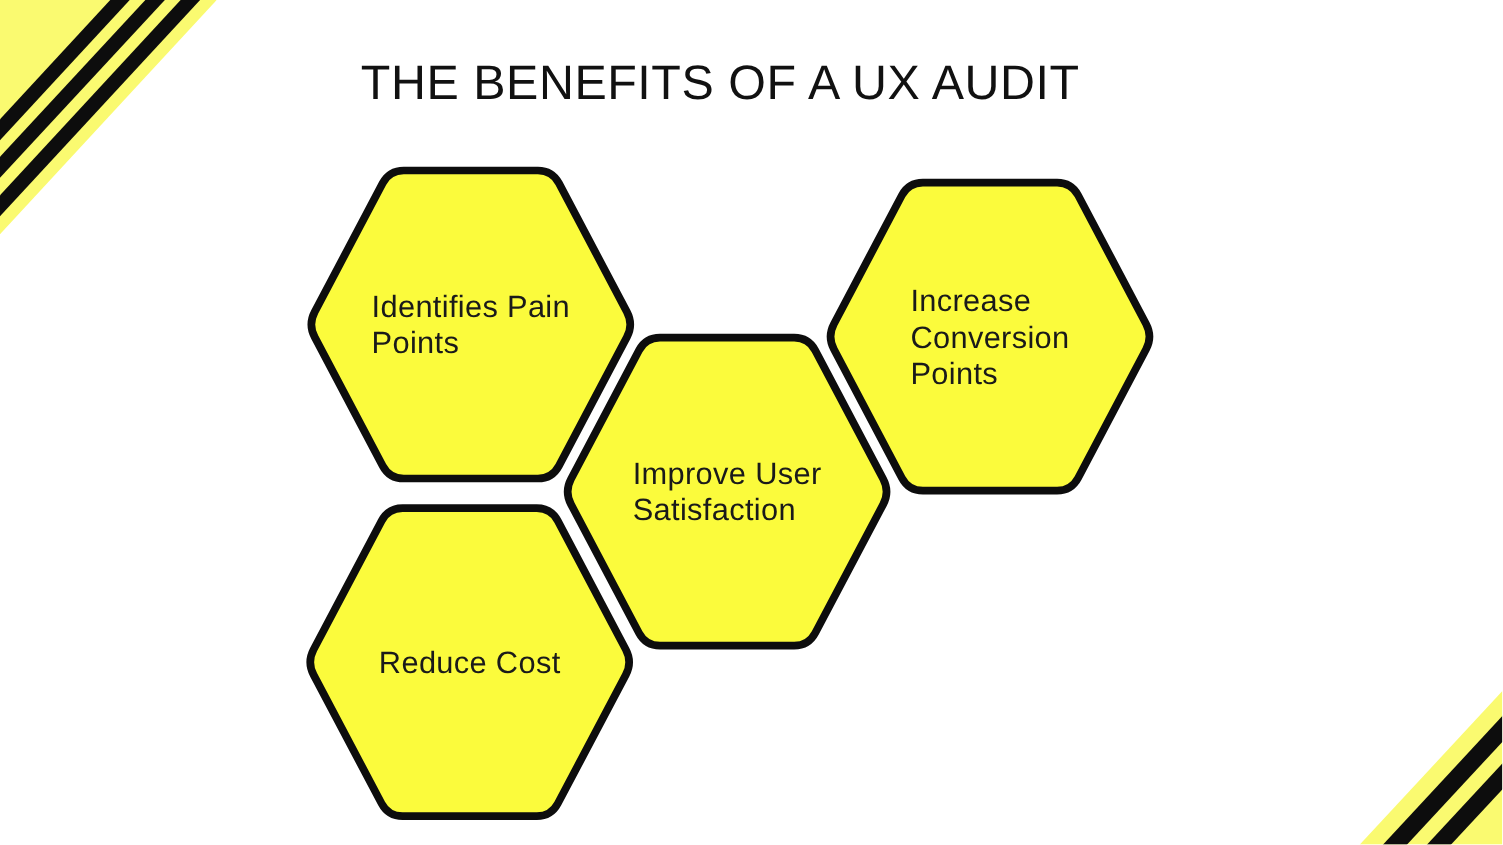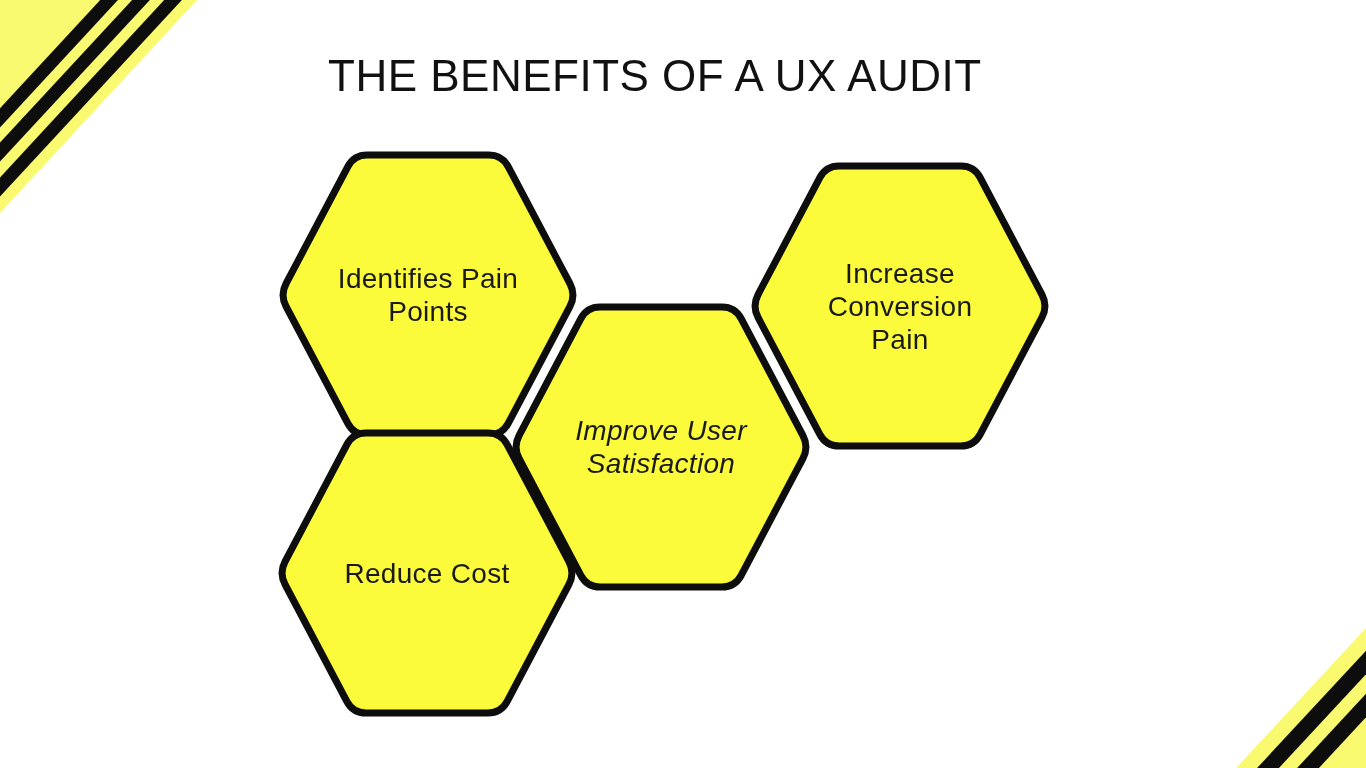--- a/index.html
+++ b/index.html
@@ -25,28 +25,28 @@
   .corner-tl .stripe{stroke-width:13;}
   .corner-br .stripe{stroke-width:16;}
   .hex{position:absolute; width:296px; height:280px;}
   .hex svg{position:absolute; left:0; top:0; overflow:visible;}
   .hex-path{
     fill:var(--hex-fill); stroke:var(--hex-stroke);
     stroke-width:7; stroke-linejoin:round;
   }
   .hex-label{
     position:absolute; inset:0; display:flex;
-    align-items:center; justify-content:center; text-align:center;
+    align-items:center; justify-content:center; 
     font-size:28px; line-height:33px; letter-spacing:0.3px;
     color:var(--label-color); white-space:pre-line;
   }
   .hex1{left:280px; top:155px;}
   .hex2{left:752px; top:166px;}
-  .hex3{left:513px; top:307px;font-style:italic;}
-  .hex4{left:279px; top:433px;}
+  .hex3{left:513px; top:307px;}
+  .hex4{left:279px; top:462px;}
 </style>
 </head>
 <body>
 
 <div class="canvas">
 
   <svg class="corner-tl" width="200" height="216" viewBox="0 0 200 216">
     <defs>
         <clipPath id="clipTL">
           <path d="M0 0 L197 0 L0 213 Z"></path>
@@ -69,21 +69,21 @@
     <div class="hex-label">Identifies Pain
 Points</div>
   </div>
 
   <div class="hex hex2">
     <svg width="296" height="280" viewBox="0 0 296 280">
       <path class="hex-path" d="M67.9 11.5 Q74 0 87.0 0.0 L209.0 0.0 Q222 0 228.1 11.5 L289.9 128.5 Q296 140 289.9 151.5 L228.1 268.5 Q222 280 209.0 280.0 L87.0 280.0 Q74 280 67.9 268.5 L6.1 151.5 Q0 140 6.1 128.5 Z"></path>
     </svg>
     <div class="hex-label">Increase
 Conversion
-Pain</div>
+Points</div>
   </div>
 
   <div class="hex hex3">
     <svg width="296" height="280" viewBox="0 0 296 280">
       <path class="hex-path" d="M67.9 11.5 Q74 0 87.0 0.0 L209.0 0.0 Q222 0 228.1 11.5 L289.9 128.5 Q296 140 289.9 151.5 L228.1 268.5 Q222 280 209.0 280.0 L87.0 280.0 Q74 280 67.9 268.5 L6.1 151.5 Q0 140 6.1 128.5 Z"></path>
     </svg>
     <div class="hex-label">Improve User
 Satisfaction</div>
   </div>
 

